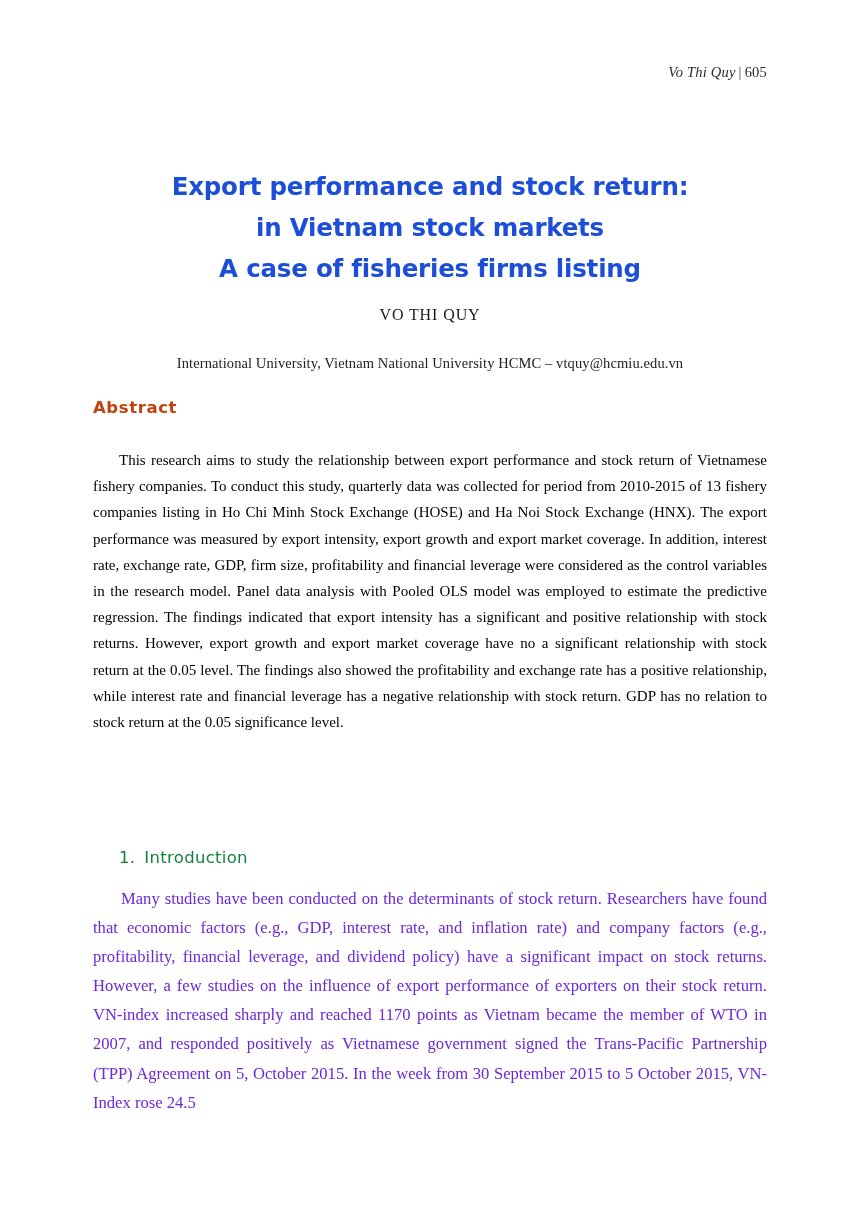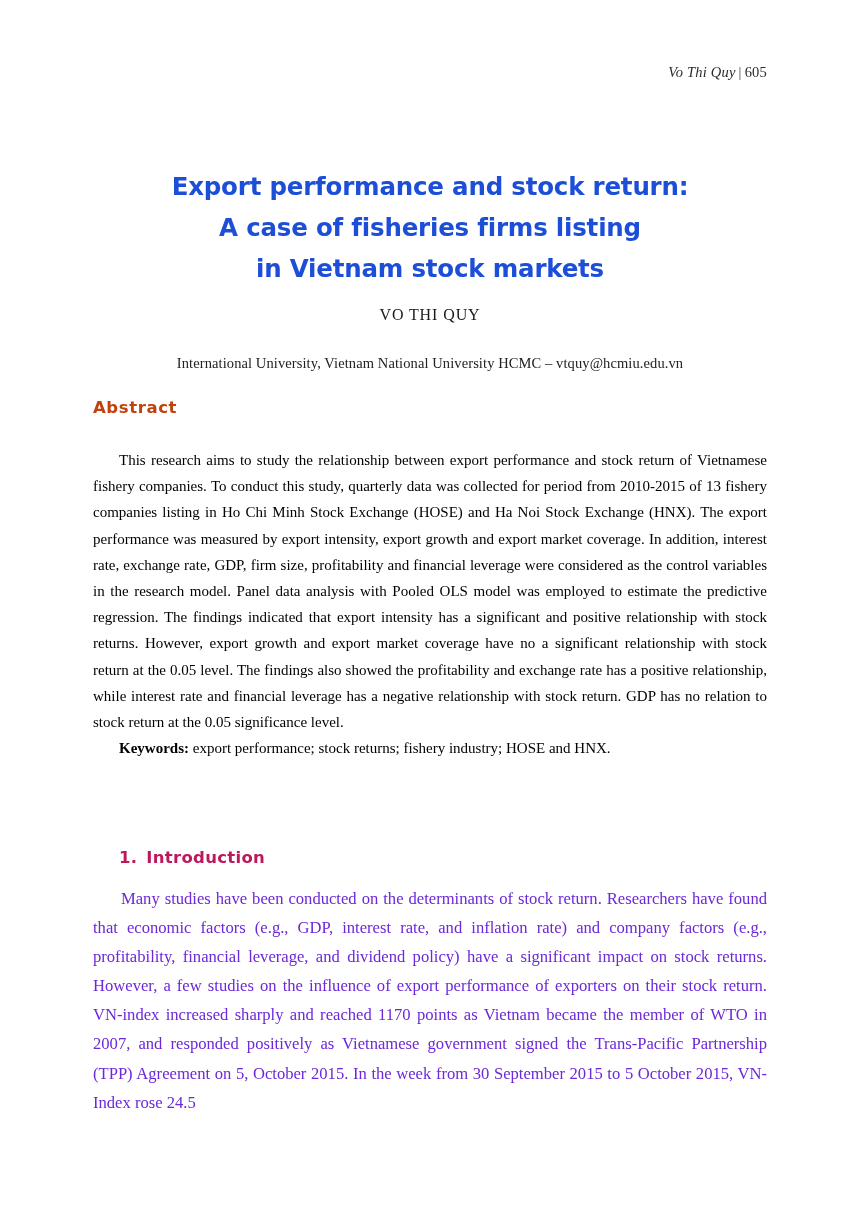--- a/index.html
+++ b/index.html
@@ -121,24 +121,24 @@
   .kw-label {
     font-weight: bold;
   }
 
   
   .section-heading {
     position: absolute;
     top: 834px;
     left: 119px;
     font-family: "DejaVu Sans", sans-serif;
-    font-weight: bold;
+    font-weight: normal;
     font-size: 16.5px;
     letter-spacing: 0.3px;
-    color: #be185d;
+    color: #15803d;
   }
   .section-heading .num {
     padding-right: 9px;
   }
 
   .intro-body {
     position: absolute;
     top: 884px;
     left: 93px;
     width: 674px;
@@ -158,33 +158,32 @@
 <body>
 
 <div class="page">
 
   <div class="running-head">
     <span>Vo Thi Quy</span><span class="sep">|</span><span class="pageno">605</span>
   </div>
 
   <h1 class="title">
     <div>Export performance and stock return:</div>
+    <div>in Vietnam stock markets</div>
     <div>A case of fisheries firms listing</div>
-    <div>in Vietnam stock markets</div>
   </h1>
 
   <div class="author">VO THI QUY</div>
 
   <div class="affiliation">International University, Vietnam National University HCMC – vtquy@hcmiu.edu.vn</div>
 
   <div class="abstract-heading">Abstract</div>
 
   <div class="abstract-body">
     <p>This research aims to study the relationship between export performance and stock return of Vietnamese fishery companies. To conduct this study, quarterly data was collected for period from 2010-2015 of 13 fishery companies listing in Ho Chi Minh Stock Exchange (HOSE) and Ha Noi Stock Exchange (HNX). The export performance was measured by export intensity, export growth and export market coverage. In addition, interest rate, exchange rate, GDP, firm size, profitability and financial leverage were considered as the control variables in the research model. Panel data analysis with Pooled OLS model was employed to estimate the predictive regression. The findings indicated that export intensity has a significant and positive relationship with stock returns. However, export growth and export market coverage have no a significant relationship with stock return at the 0.05 level. The findings also showed the profitability and exchange rate has a positive relationship, while interest rate and financial leverage has a negative relationship with stock return. GDP has no relation to stock return at the 0.05 significance level.</p>
-    <p class="keywords"><span class="kw-label">Keywords:</span><span> export performance; stock returns; fishery industry; HOSE and HNX.</span></p>
   </div>
 
   <h2 class="section-heading">
     <span class="num">1.</span><span>Introduction</span>
   </h2>
 
   <div class="intro-body">
     <p>Many studies have been conducted on the determinants of stock return. Researchers have found that economic factors (e.g., GDP, interest rate, and inflation rate) and company factors (e.g., profitability, financial leverage, and dividend policy) have a significant impact on stock returns. However, a few studies on the influence of export performance of exporters on their stock return. VN-index increased sharply and reached 1170 points as Vietnam became the member of WTO in 2007, and responded positively as Vietnamese government signed the Trans-Pacific Partnership (TPP) Agreement on 5, October 2015. In the week from 30 September 2015 to 5 October 2015, VN-Index rose 24.5</p>
   </div>
 

